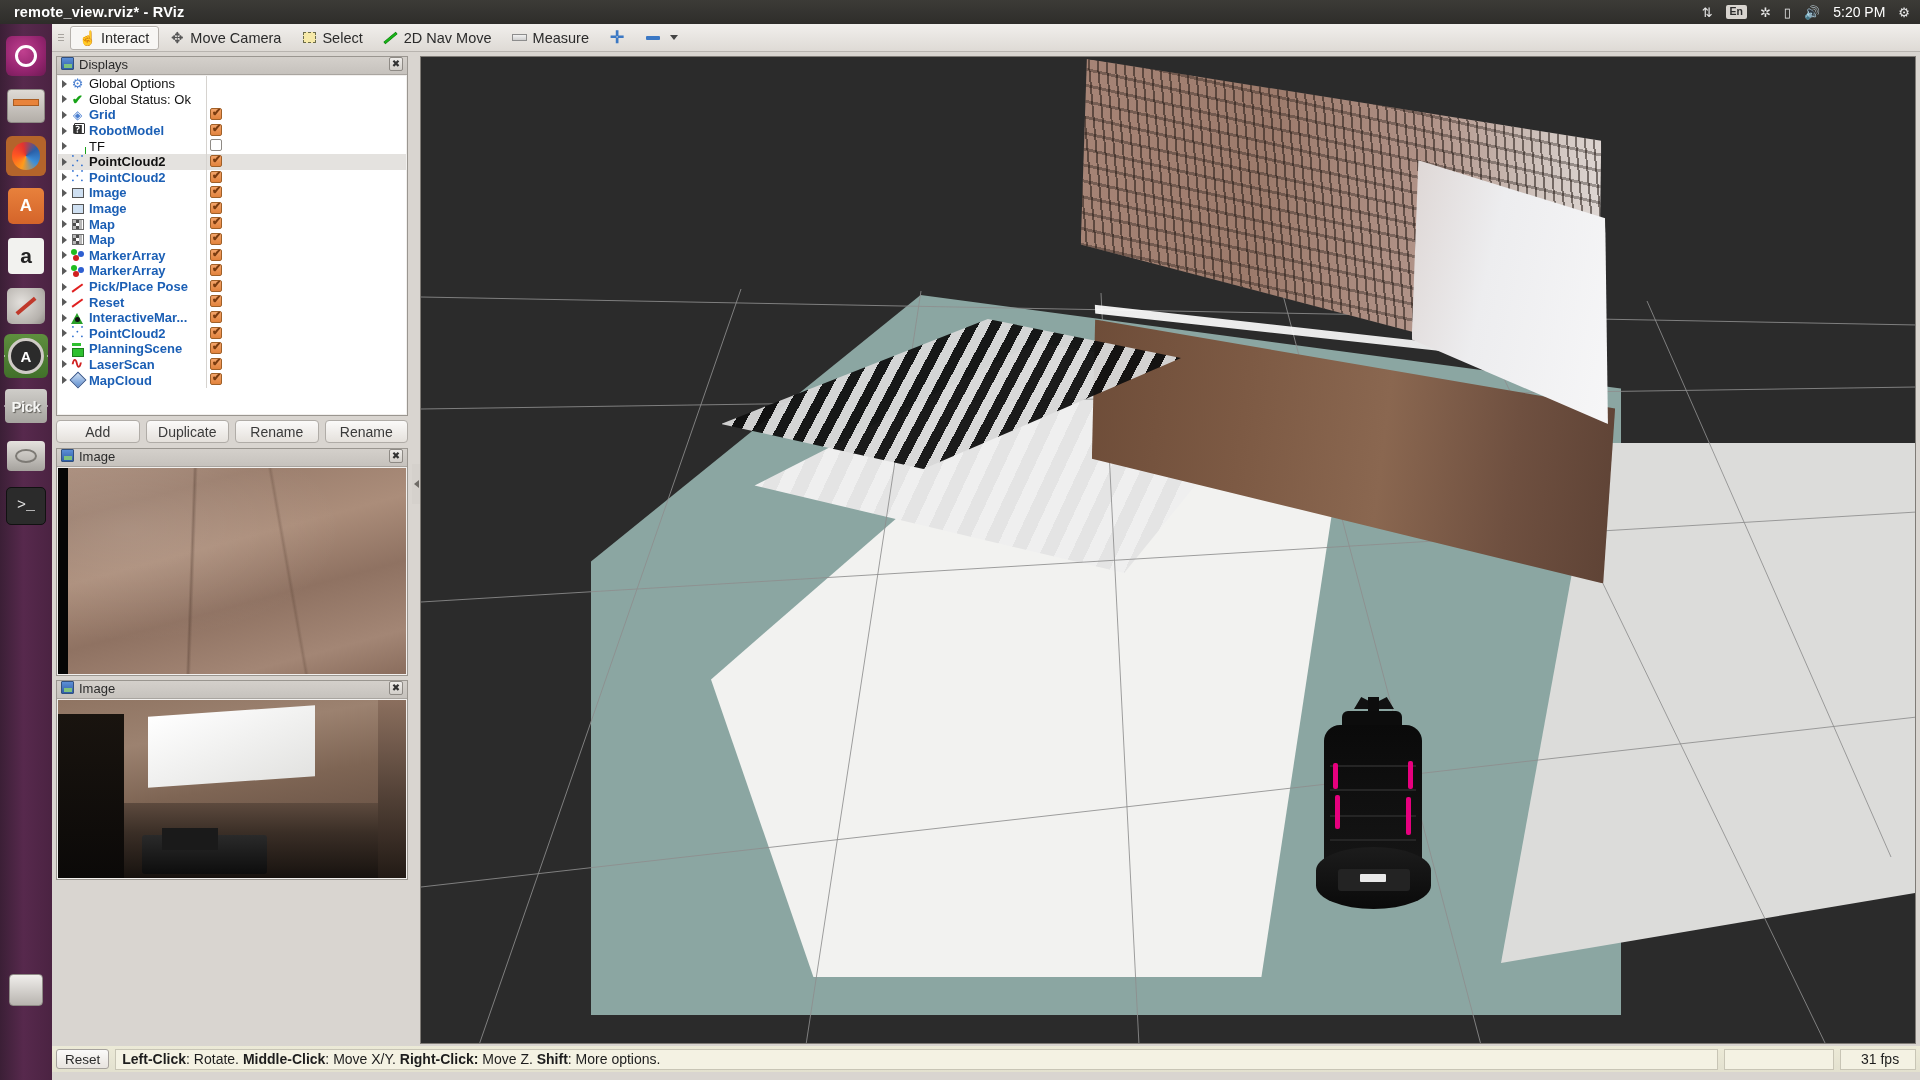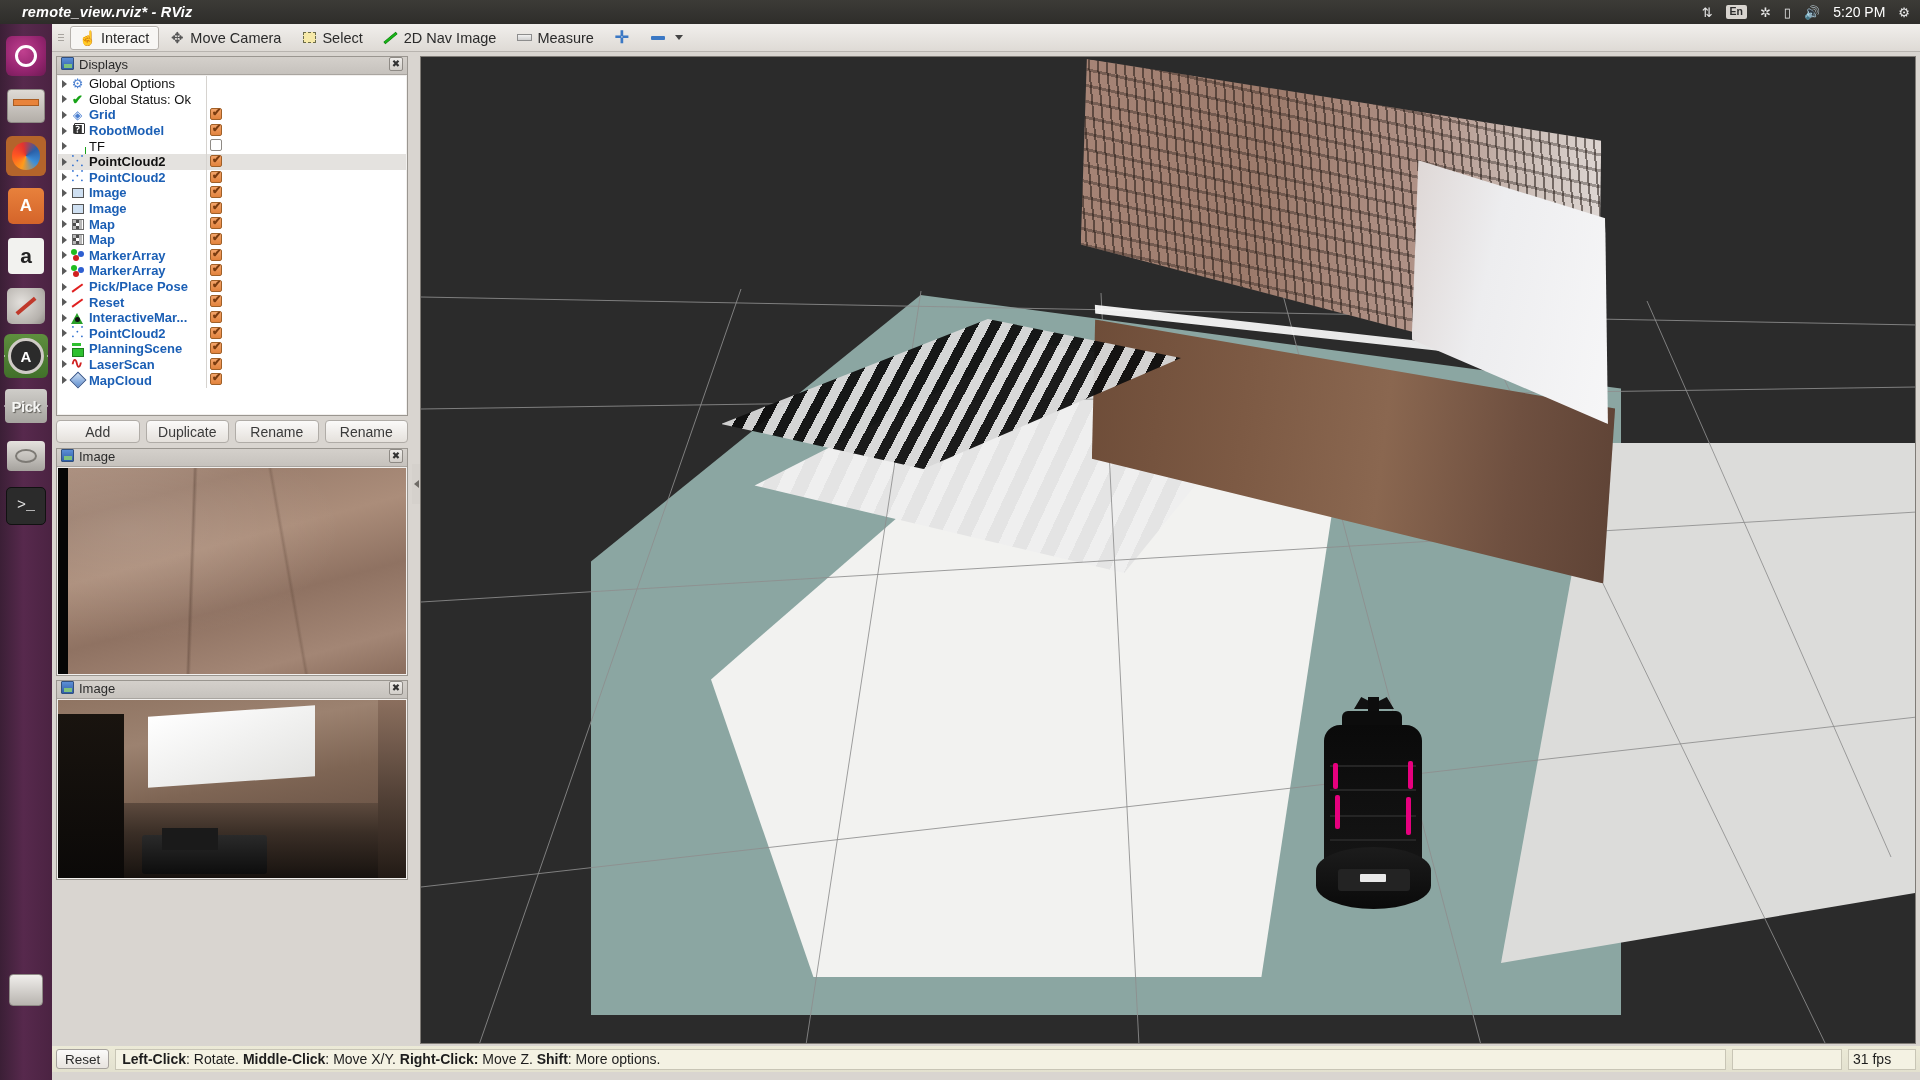--- a/index.html
+++ b/index.html
@@ -9,21 +9,21 @@
     font-size:15px;
     background:#d6d2cd;
   }
 
   
   #top-panel{
     position:absolute; top:0; left:0; width:1920px; height:24px;
     background:linear-gradient(to bottom,#3c3b37 0%,#2e2d2a 100%);
     color:#ffffff; display:flex; align-items:center;
   }
-  #win-title{ margin-left:22px; font-weight:bold; font-size:14.5px; letter-spacing:.2px;font-style:italic;}
+  #win-title{ margin-left:14px; font-weight:bold; font-size:14.5px; letter-spacing:.2px;}
   #tray{ margin-left:auto; display:flex; align-items:center; gap:13px; padding-right:10px; }
   .tray-ic{ font-size:13px; color:#e8e8e8; line-height:1; display:flex; align-items:center;}
   #tray-kbd{
     background:#d8d4cf; color:#2b2b2b; font-size:10.5px; font-weight:bold;
     border-radius:2px; padding:1px 4px; line-height:1.1;
   }
   #tray-clock{ font-size:14px; color:#fff; }
 
   
   #launcher{
@@ -279,22 +279,22 @@
   #statusbar{ position:absolute; left:0; top:1022px; width:1868px; height:26px;
     display:flex; align-items:center; padding:0 4px; gap:6px;
     background:linear-gradient(#ecead7,#e3e1cf);}
   #reset-btn{ height:20px; padding:0 8px; border:1px solid #a6a29d; border-radius:3px;
     background:linear-gradient(#fbfaf9,#e8e4df); font-size:13.5px; color:#2b2b2b;
     display:flex; align-items:center;}
   #status-text{ flex:1; height:21px; border:1px solid #c8c5b5; background:#f4f2e3;
     display:flex; align-items:center; padding:0 6px; font-size:14px; color:#1d1d1d;}
   #status-text b{ font-weight:bold; }
   #fps-left{ width:110px; height:21px; border:1px solid #c8c5b5; background:#f4f2e3;}
-  #fps-box{ width:68px; height:21px; border:1px solid #c8c5b5; background:#f4f2e3;
-    display:flex; align-items:center; padding-left:4px; font-size:14px; color:#1d1d1d;}
+  #fps-box{ width:76px; height:21px; border:1px solid #c8c5b5; background:#f4f2e3;
+    display:flex; align-items:center; padding-left:20px; font-size:14px; color:#1d1d1d;}
 </style>
 </head>
 <body>
 
 <div id="top-panel">
   <div id="win-title">remote_view.rviz* - RViz</div>
   <div id="tray">
     <span class="tray-ic">⇅</span>
     <span id="tray-kbd">En</span>
     <span class="tray-ic">✲</span>
@@ -371,21 +371,21 @@
     <div class="tbtn">
       <span class="ti">
           <span class="ti-select"></span>
         </span>
       <span>Select</span>
     </div>
     <div class="tbtn">
       <span class="ti">
           <span class="ti-nav"></span>
         </span>
-      <span>2D Nav Image</span>
+      <span>2D Nav Move</span>
     </div>
     <div class="tbtn">
       <span class="ti">
           <span class="ti-measure"></span>
         </span>
       <span>Measure</span>
     </div>
     <div class="tbtn">
       <span class="ti ti-plus"></span>
     </div>

